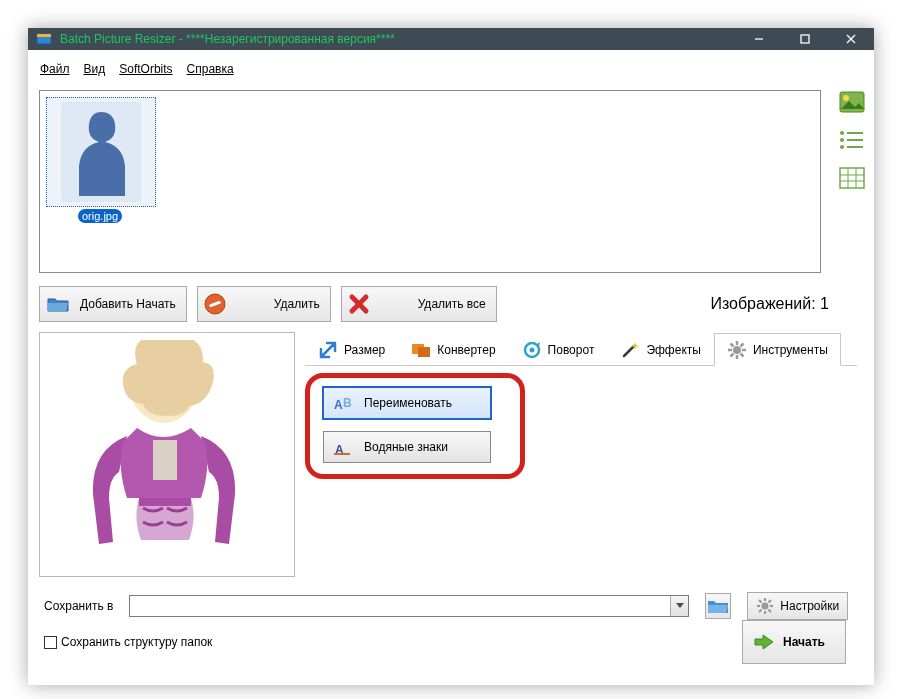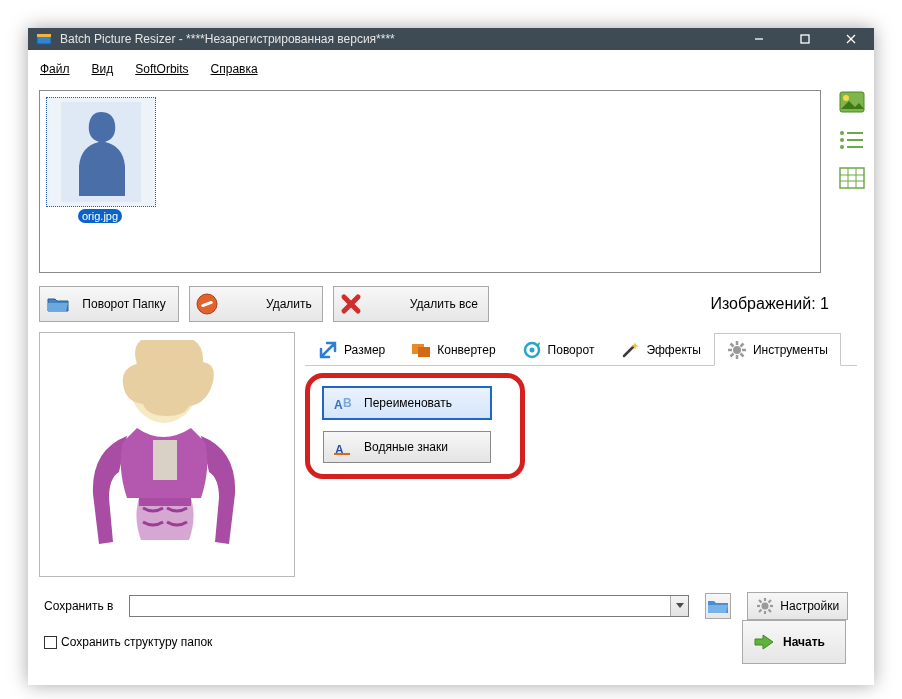--- a/index.html
+++ b/index.html
@@ -1,28 +1,28 @@
 <!DOCTYPE html>
 <html><head>
 <meta charset="utf-8">
 <style>
 * { box-sizing: border-box; margin: 0; padding: 0; font-family: "Segoe UI", Tahoma, sans-serif; font-size: 12px; }
 body { background: #fff; width: 902px; height: 699px; position: relative; overflow: hidden; }
 
 .shadow-frame { position:absolute; left:28px; top:28px; width:846px; height:657px; box-shadow: 0 0 18px rgba(0,0,0,.35); }
 
 
-.titlebar { position:absolute; left:28px; top:28px; width:846px; height:22px; background:#3f4b54; display:flex; align-items:center; color:#e5e5e5; }
+.titlebar { position:absolute; left:28px; top:28px; width:846px; height:22px; background:#3f4b54; display:flex; align-items:center; color:#22c55e; }
 .titlebar .app-icon { width:16px; height:16px; margin:0 8px; }
 .titlebar .title-text { flex:0 0 auto; font-size:12px; }
 .titlebar .spacer { flex:1; }
 .titlebar .win-btn { width:46px; height:30px; display:flex; align-items:center; justify-content:center; cursor:pointer; }
 
 
-.menubar { position:absolute; left:28px; top:58px; width:846px; height:22px; background:#fff; display:flex; align-items:center; padding:0 6px; gap:10px; }
+.menubar { position:absolute; left:28px; top:58px; width:846px; height:22px; background:#fff; display:flex; align-items:center; padding:0 6px; gap:2px; }
 .menubar .menu-item { padding:2px 6px; cursor:pointer; }
 .menubar .menu-item .ul { text-decoration: underline; }
 
 
 .client { position:absolute; left:28px; top:80px; width:846px; height:605px; background:#fff; }
 
 
 .thumb-panel { position:absolute; left:39px; top:90px; width:782px; height:183px; border:1px solid #8a8a8a; background:#fff; }
 .thumb { position:absolute; left:6px; top:6px; width:110px; height:110px; border:1px dotted #2b5aa8; background:#eef3fa; display:flex; align-items:center; justify-content:center; }
 .thumb svg { width: 80px; height: 100px; }
@@ -147,21 +147,21 @@
       </svg>
   </div>
 </div>
 
 <div class="toolbar-row">
   <div class="tool-btn">
     <svg width="24" height="20">
         <path d="M2 5 L9 5 L11 7 L22 7 L22 17 L2 17 Z" fill="#3f85c6" stroke="#2a5e90"></path>
         <path d="M2 9 L22 9 L20 17 L2 17 Z" fill="#6aa8dd"></path>
       </svg>
-    <span class="lbl">Поворот Папку</span>
+    <span class="lbl">Добавить Начать</span>
   </div>
   <div class="tool-btn small">
     <svg width="22" height="22">
         <circle cx="11" cy="11" r="10" fill="#e0622f" stroke="#b33f10"></circle>
         <rect x="5" y="9.5" width="12" height="3" rx="1.5" fill="#fff" transform="rotate(-20 11 11)"></rect>
       </svg>
     <span class="lbl">Удалить</span>
   </div>
   <div class="tool-btn small">
     <svg width="22" height="22">

